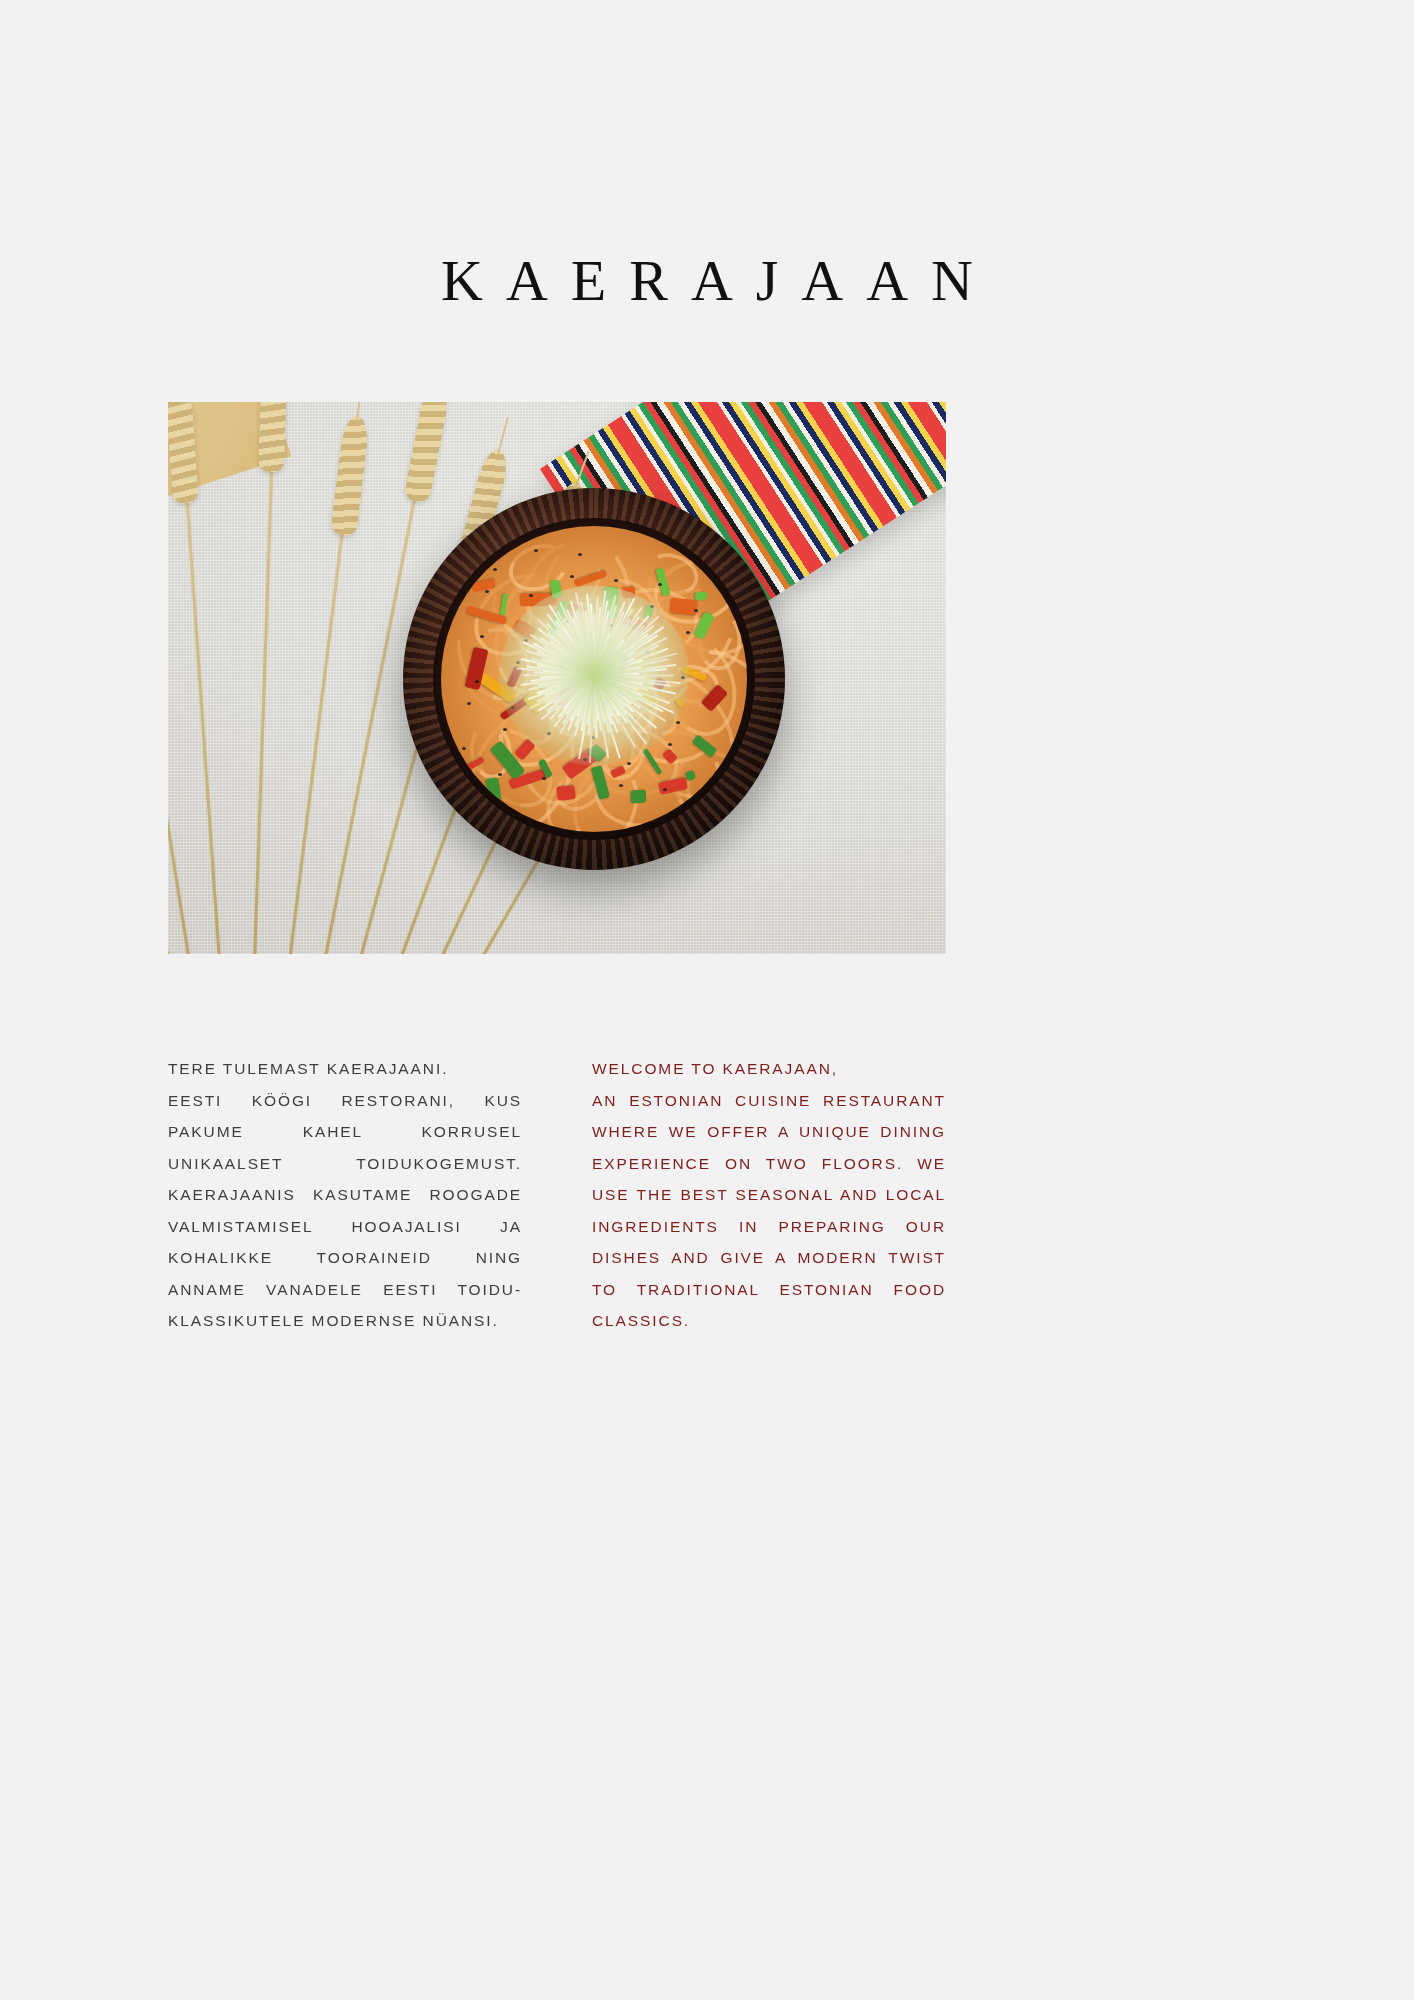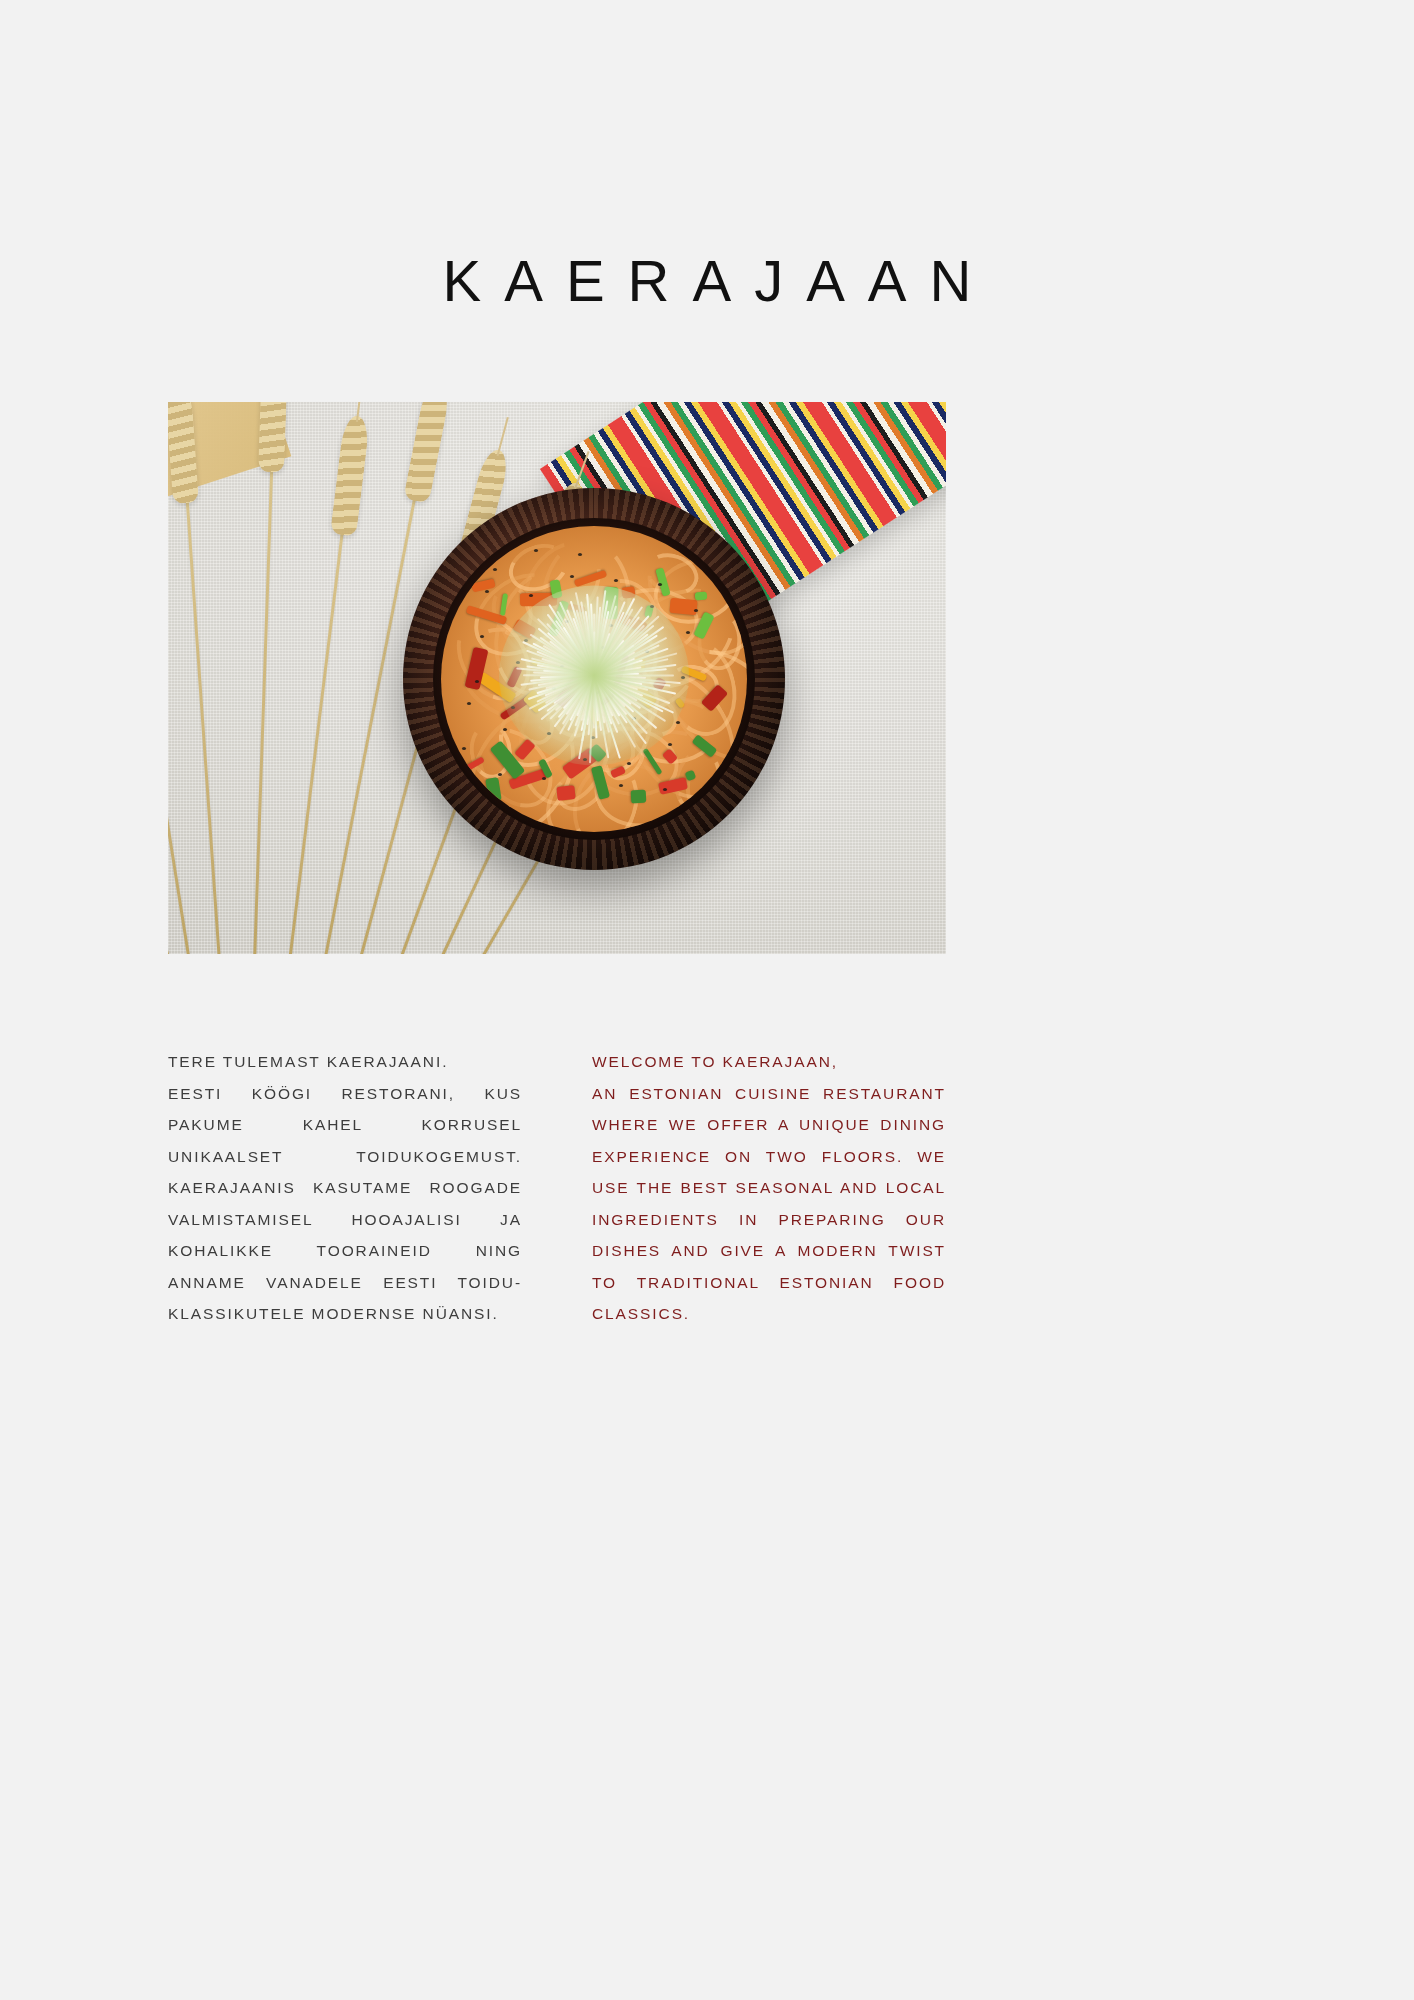--- a/index.html
+++ b/index.html
@@ -25,21 +25,21 @@
   
   .logo-wrap {
     position: absolute;
     left: 0;
     right: 0;
     top: 252px;
     text-align: center;
   }
   .logo {
     display: inline-block;
-    font-family: Liberation Sans, sans-serif;
+    font-family: Liberation Serif, serif;
     font-size: 58px;
     font-weight: 300;
     letter-spacing: 23px;
     text-indent: 23px;
     color: #111111;
     line-height: 1;
     white-space: nowrap;
   }
 
   
@@ -248,20 +248,21 @@
   .columns {
     position: absolute;
     left: 168px;
     top: 1046px;
     width: 778px;
     display: flex;
     gap: 70px;
   }
   .col {
     width: 354px;
+    margin-top: 7px;
   }
   .col p {
     margin: 0;
     font-family: "Liberation Sans", sans-serif;
     font-size: 15.5px;
     line-height: 31.5px;
     letter-spacing: 1.9px;
     text-align: justify;
     text-align-last: left;
     color: #3d3d3d;

